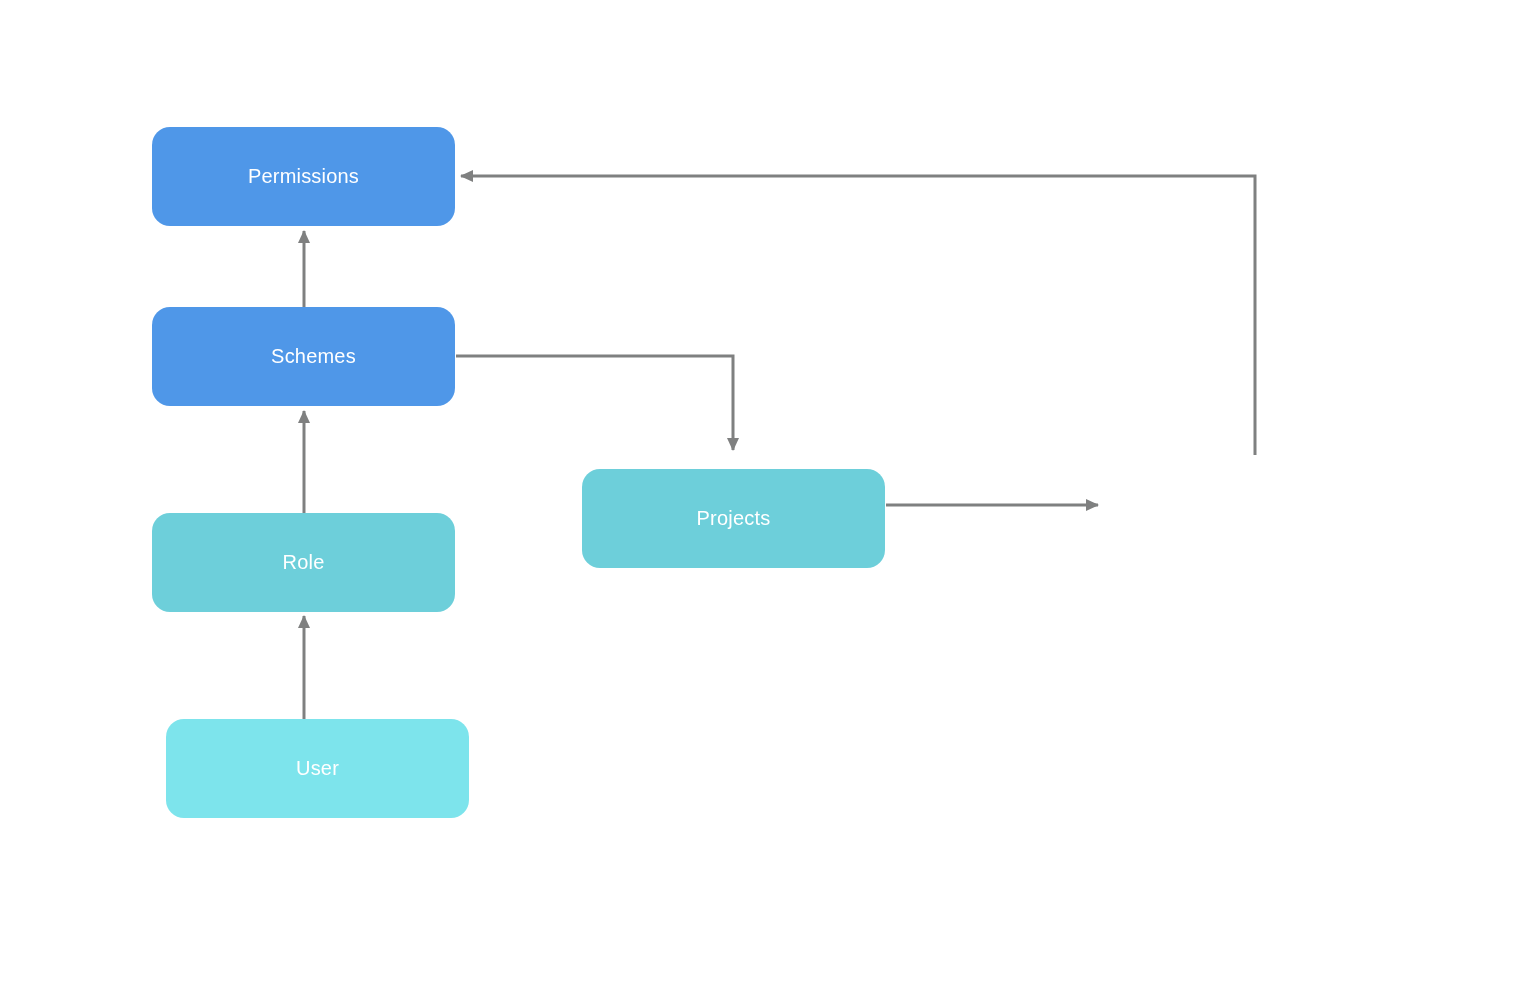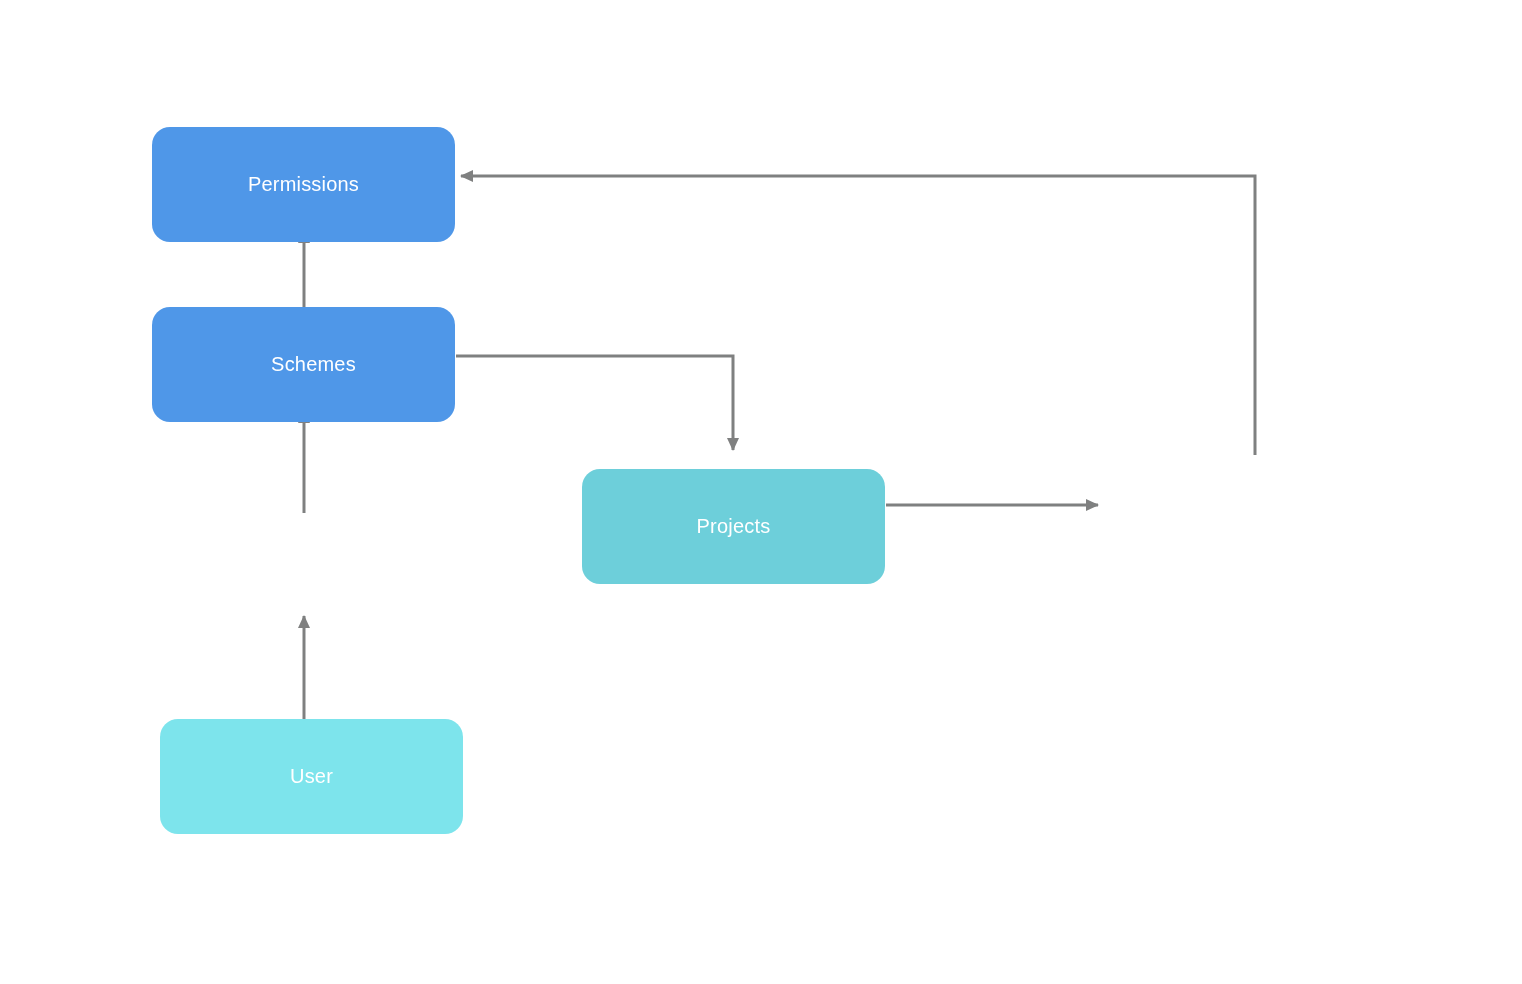--- a/index.html
+++ b/index.html
@@ -24,21 +24,21 @@
     pointer-events: none;
   }
   .edge {
     fill: none;
     stroke: #7f8080;
     stroke-width: 3;
   }
   .node {
     position: absolute;
     width: 303px;
-    height: 115px;
+    height: 99px;
     border-radius: 18px;
     display: flex;
     align-items: center;
     justify-content: center;
     box-sizing: border-box;
   }
   .node-label {
     color: #ffffff;
     font-size: 20px;
     font-weight: 400;
@@ -46,21 +46,21 @@
     white-space: nowrap;
   }
   
   .fill-blue { background: #4f97e8; }
   .fill-teal { background: #6dcfda; }
   .fill-cyan { background: #7de4ec; }
 
   #node-permissions          { left: 152px; top: 127px; }
   #node-schemes              { left: 152px; top: 307px; padding-left: 20px; }
   #node-role                 { left: 152px; top: 513px; }
-  #node-user                 { left: 160px; top: 719px; }
+  #node-user                 { left: 166px; top: 719px; }
   #node-projects             { left: 582px; top: 469px; }
   #node-project-permissions  { left: 1103px; top: 455px; }
 </style>
 </head>
 <body>
 
 <div class="canvas">
 
   <svg class="edges-layer" width="1522" height="984" viewBox="0 0 1522 984" xmlns="http://www.w3.org/2000/svg">
     <defs>
@@ -77,20 +77,23 @@
   </svg>
 
   <div class="node fill-blue" id="node-permissions" data-bind-bg="diagram.nodes.0.color" style="background-color: rgb(79, 151, 232);">
     <span class="node-label" data-bind="diagram.nodes.0.label">Permissions</span>
   </div>
 
   <div class="node fill-blue" id="node-schemes" data-bind-bg="diagram.nodes.1.color" style="background-color: rgb(79, 151, 232);">
     <span class="node-label" data-bind="diagram.nodes.1.label">Schemes</span>
   </div>
 
+  <div class="node fill-teal" id="node-role" data-bind-bg="diagram.nodes.2.color" style="background-color: rgb(109, 207, 218);">
+    <span class="node-label" data-bind="diagram.nodes.2.label">Role</span>
+  </div>
 
   <div class="node fill-cyan" id="node-user" data-bind-bg="diagram.nodes.3.color" style="background-color: rgb(125, 228, 236);">
     <span class="node-label" data-bind="diagram.nodes.3.label">User</span>
   </div>
 
   <div class="node fill-teal" id="node-projects" data-bind-bg="diagram.nodes.4.color" style="background-color: rgb(109, 207, 218);">
     <span class="node-label" data-bind="diagram.nodes.4.label">Projects</span>
   </div>
 
 

